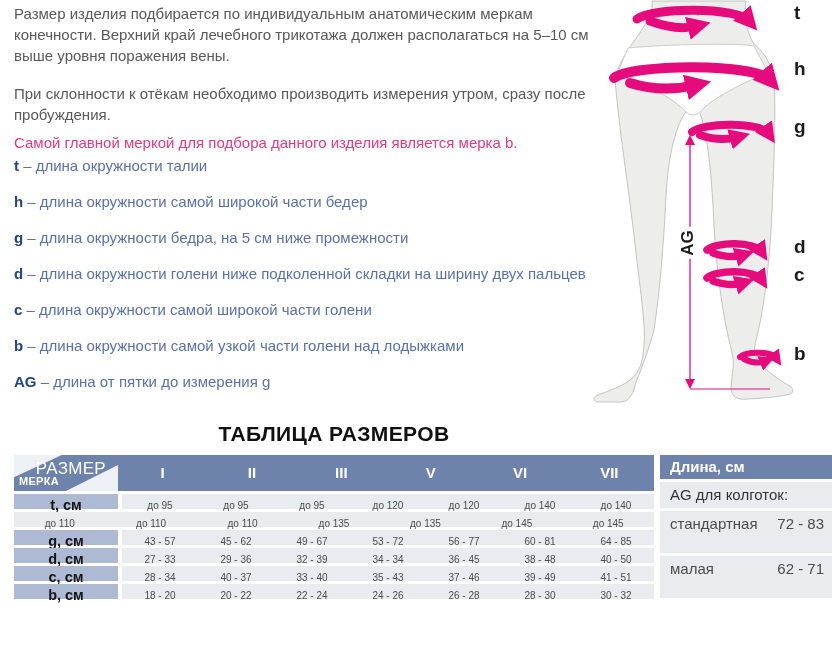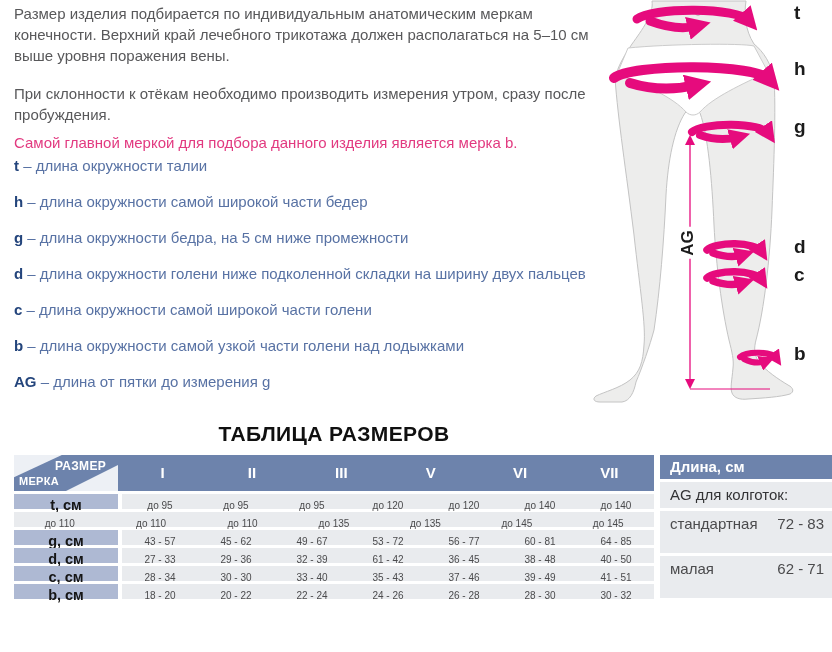--- a/index.html
+++ b/index.html
@@ -29,21 +29,21 @@
   .table-title{
     position:absolute;left:14px;top:422px;width:640px;text-align:center;
     font-size:21px;font-weight:bold;color:#101010;letter-spacing:.4px;
   }
   
   .size-table{position:absolute;left:14px;top:455px;width:640px;}
   .thead{display:flex;height:36px;margin-bottom:3px;}
   .corner{position:relative;width:104px;background:#6d83ac;overflow:hidden;flex:none;}
   .tri1{position:absolute;inset:0;background:#edf0f5;clip-path:polygon(0 0,46% 0,0 62%);}
   .tri2{position:absolute;inset:0;background:#edf0f5;clip-path:polygon(100% 28%,100% 100%,50% 100%);}
-  .corner-top{position:absolute;top:4px;right:12px;font-size:12px;font-weight:bold;color:#fff;letter-spacing:.3px;}
+  .corner-top{position:absolute;top:4px;right:12px;font-size:17px;font-weight:normal;color:#fff;letter-spacing:.3px;}
   .corner-bottom{position:absolute;bottom:4px;left:5px;font-size:11px;font-weight:bold;color:#fff;letter-spacing:.3px;}
   .hcols{flex:1;display:flex;background:#6d83ac;}
   .hcell{flex:1;text-align:center;line-height:36px;color:#ffffff;font-weight:bold;font-size:15px;}
   .trow{display:flex;height:15px;margin-bottom:3px;}
   .rlabel{
     width:104px;flex:none;margin-right:4px;background:#aeb9d3;
     text-align:center;line-height:23px;font-size:14.5px;font-weight:bold;color:#151515;
   }
   .dband{flex:1;display:flex;background:#e9ebee;}
   .dcell{flex:1;text-align:center;line-height:23px;font-size:10px;color:#4b4b4d;}
@@ -226,31 +226,31 @@
           <div class="dcell">60 - 81</div>
           <div class="dcell">64 - 85</div>
         </div>
       </div>
       <div class="trow">
         <div class="rlabel">d, см</div>
         <div class="dband">
           <div class="dcell">27 - 33</div>
           <div class="dcell">29 - 36</div>
           <div class="dcell">32 - 39</div>
-          <div class="dcell">61 - 42</div>
+          <div class="dcell">34 - 34</div>
           <div class="dcell">36 - 45</div>
           <div class="dcell">38 - 48</div>
           <div class="dcell">40 - 50</div>
         </div>
       </div>
       <div class="trow">
         <div class="rlabel">c, см</div>
         <div class="dband">
           <div class="dcell">28 - 34</div>
-          <div class="dcell">30 - 30</div>
+          <div class="dcell">40 - 37</div>
           <div class="dcell">33 - 40</div>
           <div class="dcell">35 - 43</div>
           <div class="dcell">37 - 46</div>
           <div class="dcell">39 - 49</div>
           <div class="dcell">41 - 51</div>
         </div>
       </div>
       <div class="trow">
         <div class="rlabel">b, см</div>
         <div class="dband">

